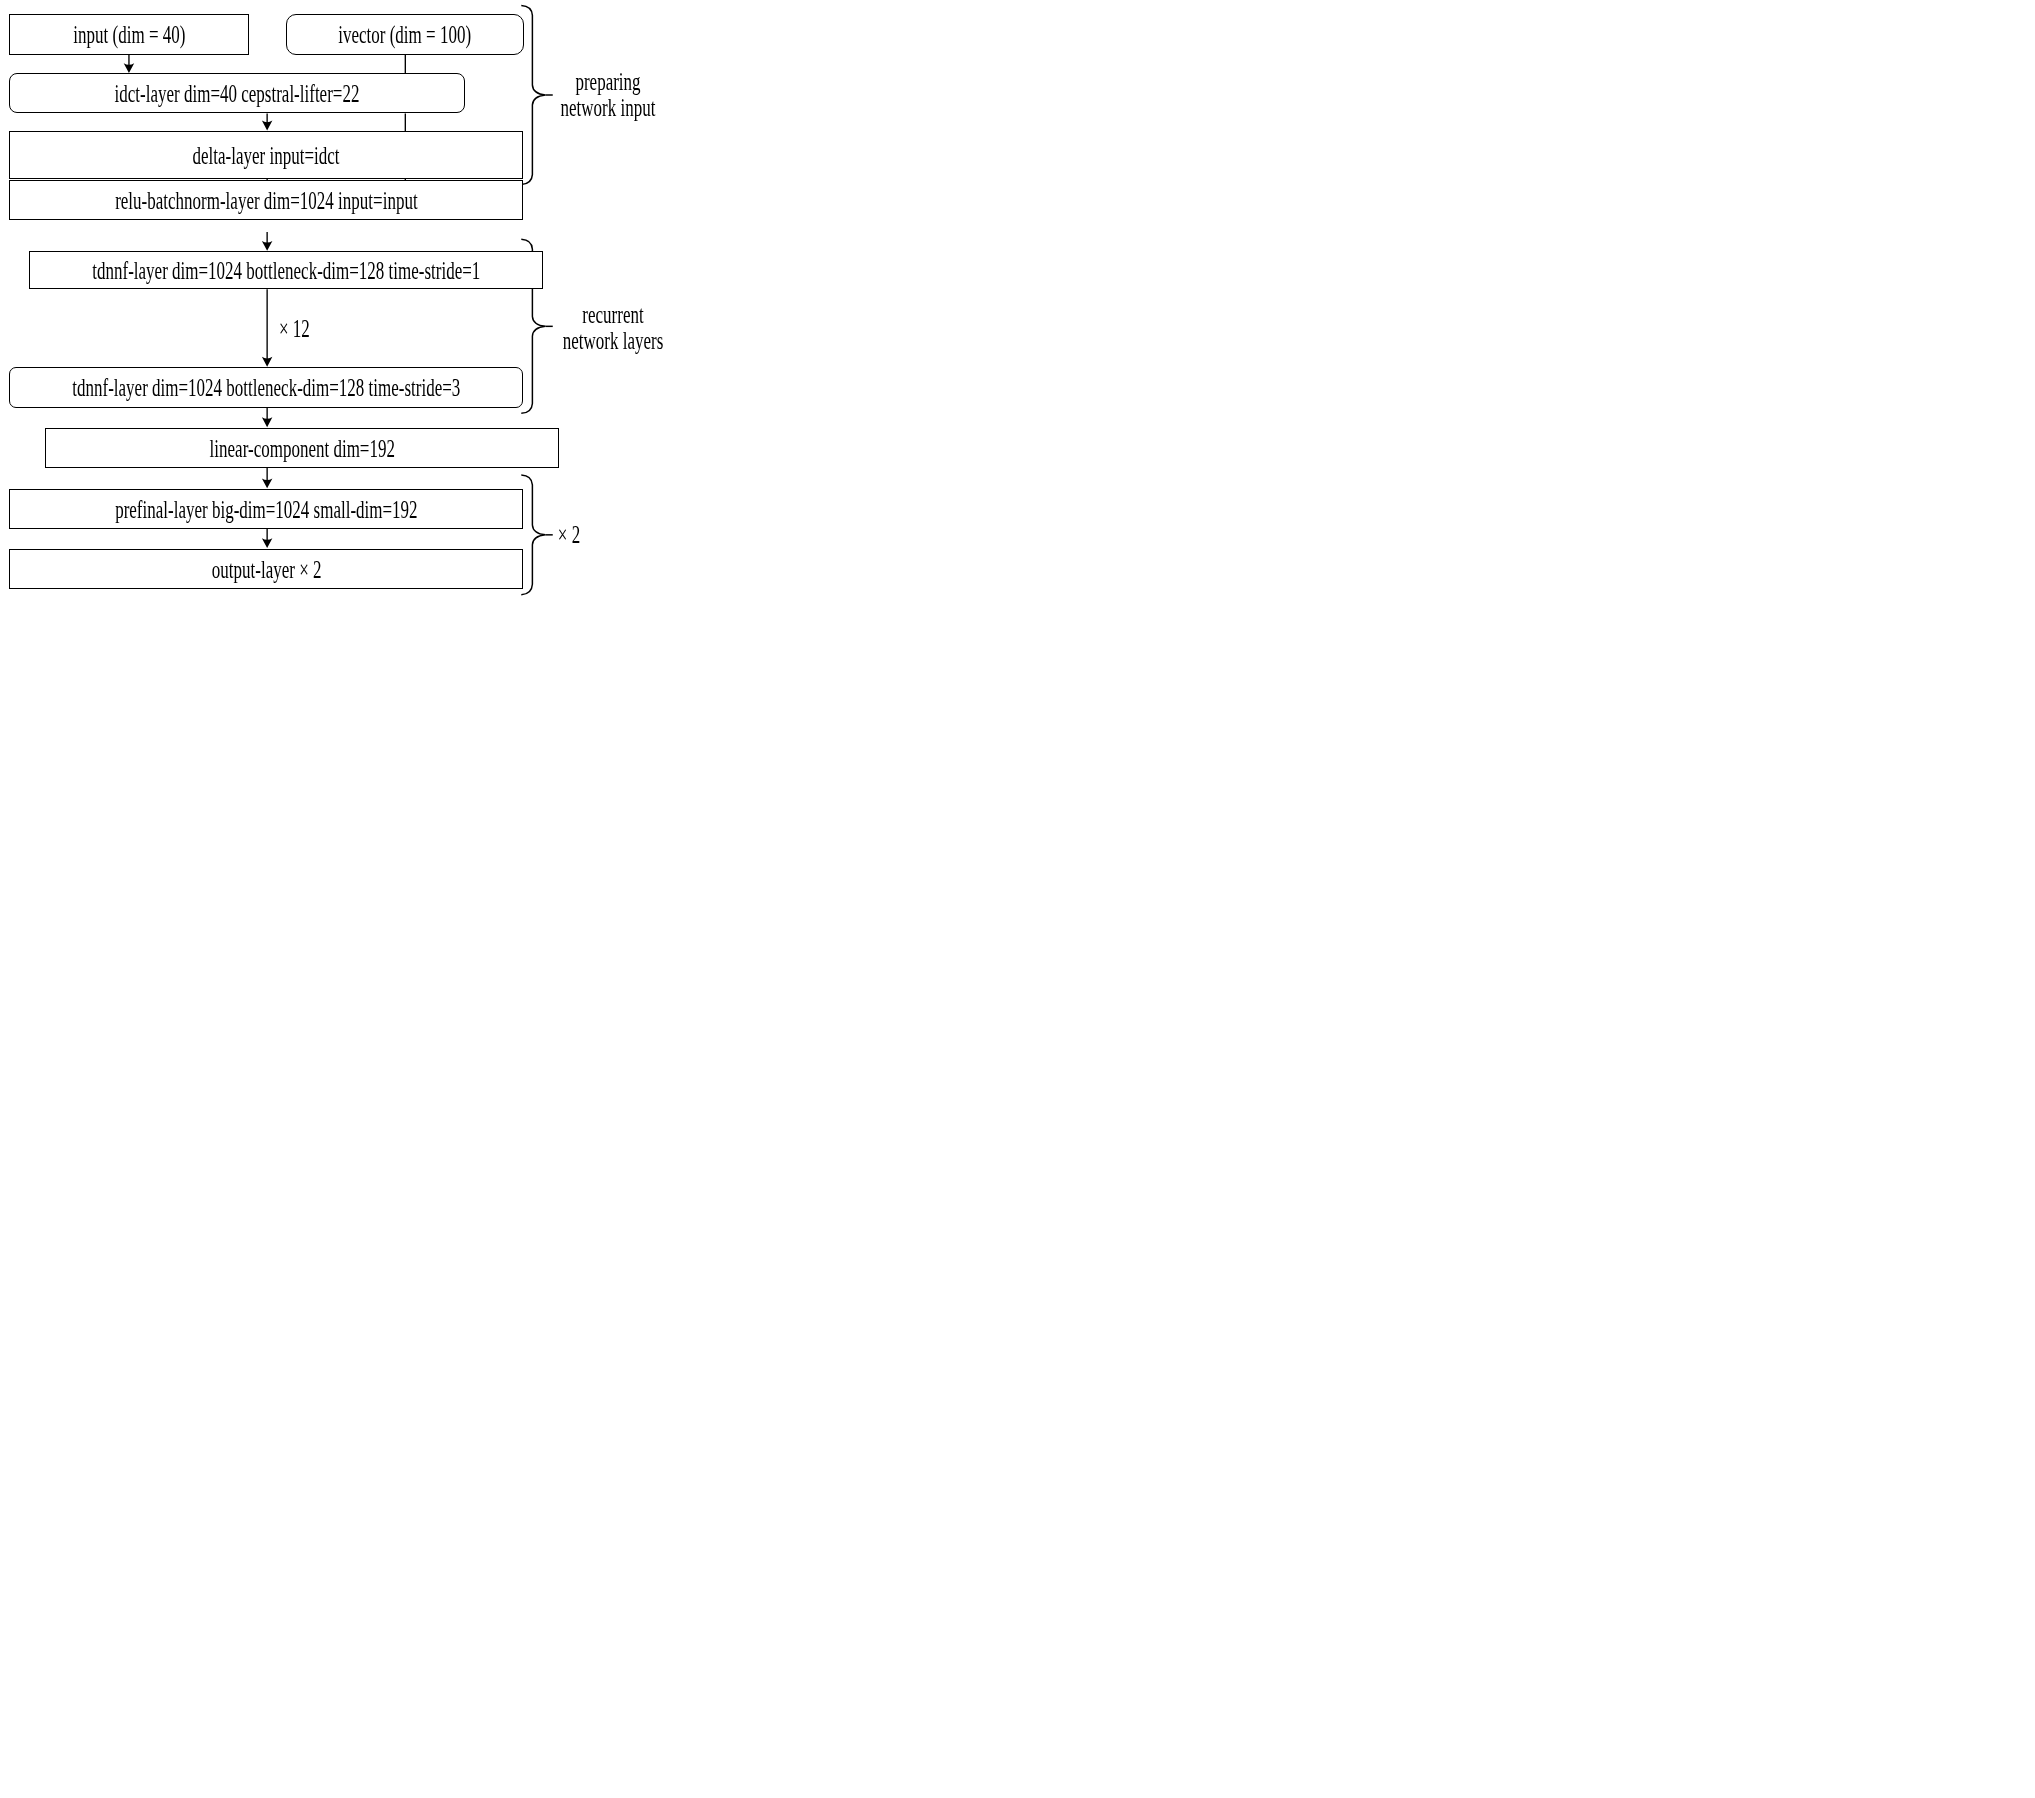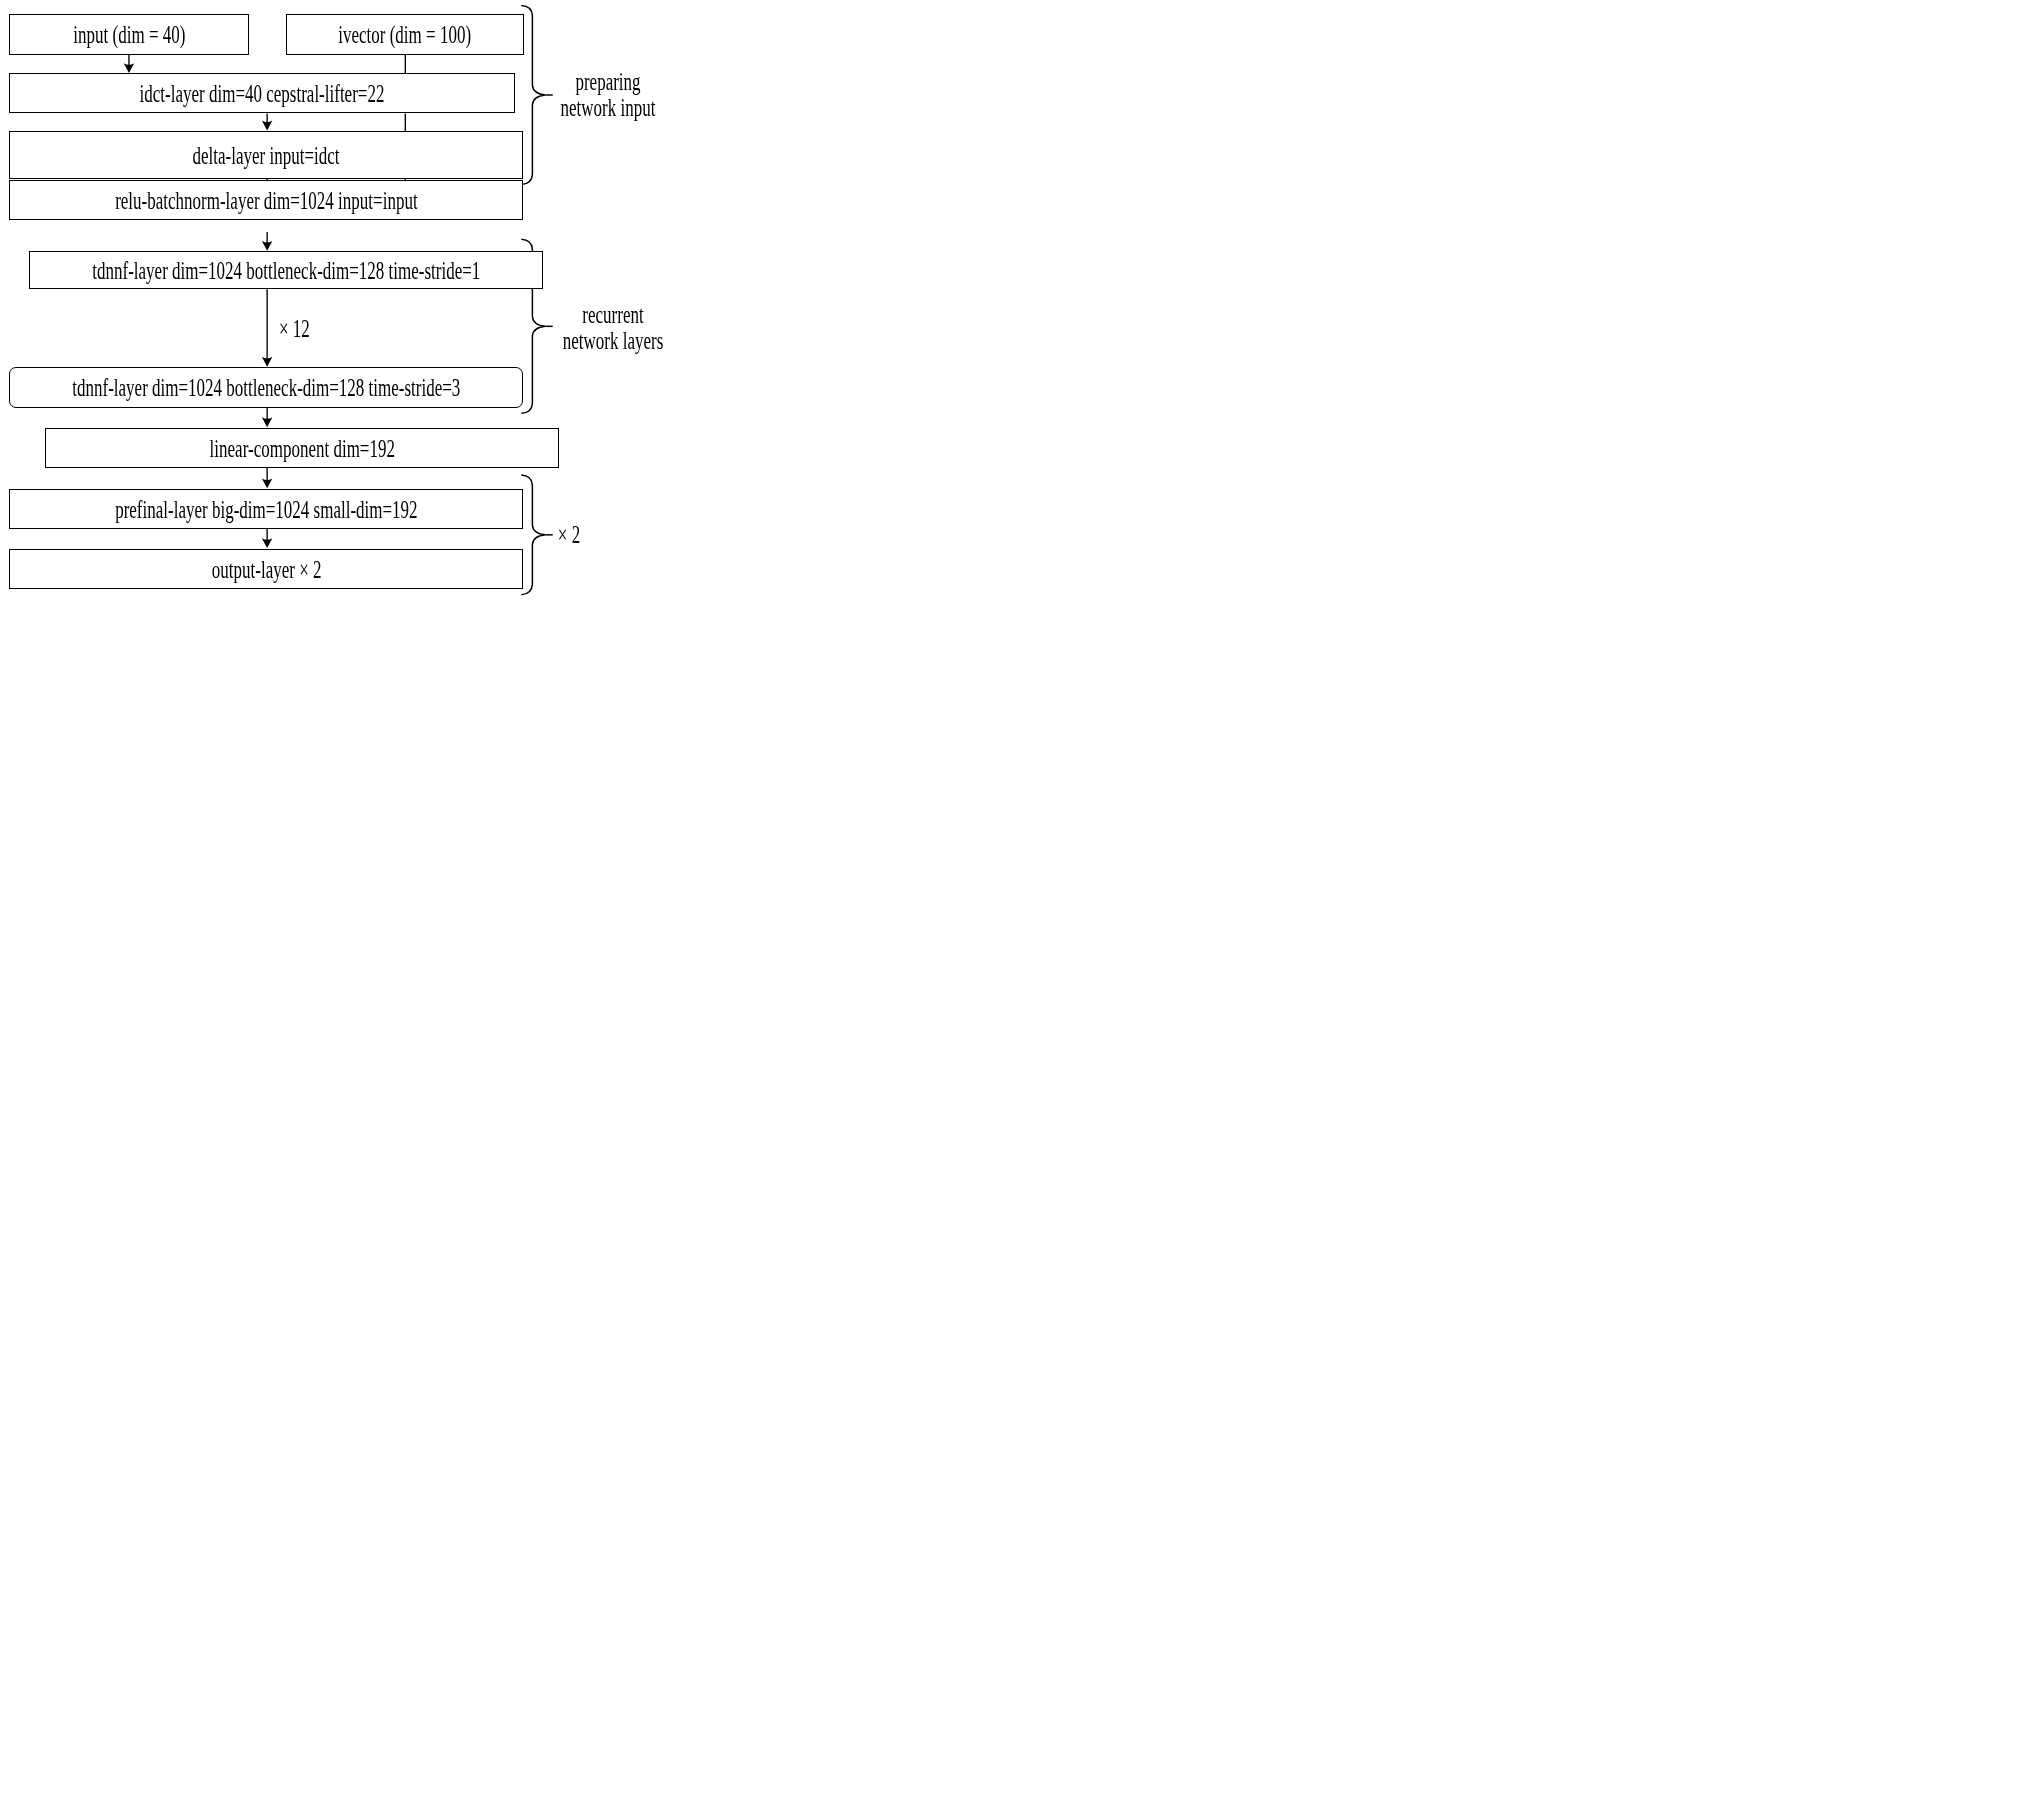--- a/index.html
+++ b/index.html
@@ -134,25 +134,25 @@
     <g>
       <path class="brace" stroke-width="2.4" d="M 845 770 Q 862 771 863 786 L 863 851 Q 864 865 884 867 Q 864 869 863 883 L 863 947 Q 862 963 845 964"></path>
       <line x1="884" y1="867" x2="896" y2="867" stroke-width="2.4"></line>
     </g>
   </svg>
 
   <div class="node" style="left:9.3px; top:13.6px; width:240px; height:41px;">
     <span class="ct">input (dim = 40)</span>
   </div>
 
-  <div class="node" style="left:286px; top:13.6px; width:238px; height:41px;">
+  <div class="node" style="left:286px; top:13.6px; width:238px; height:41px;border-radius:10px;">
     <span class="ct">ivector (dim = 100)</span>
   </div>
 
-  <div class="node" style="left:9.3px; top:73px; width:506px; height:40px;">
+  <div class="node" style="left:9.3px; top:73px; width:456px; height:40px;border-radius:8px;">
     <span class="ct">idct-layer dim=40 cepstral-lifter=22</span>
   </div>
 
   <div class="node" style="left:9.3px; top:131px; width:514px; height:48px;">
     <span class="ct">delta-layer input=idct</span>
   </div>
 
   <div class="node" style="left:9.3px; top:180px; width:514px; height:40px;">
     <span class="ct">relu-batchnorm-layer dim=1024 input=input</span>
   </div>

